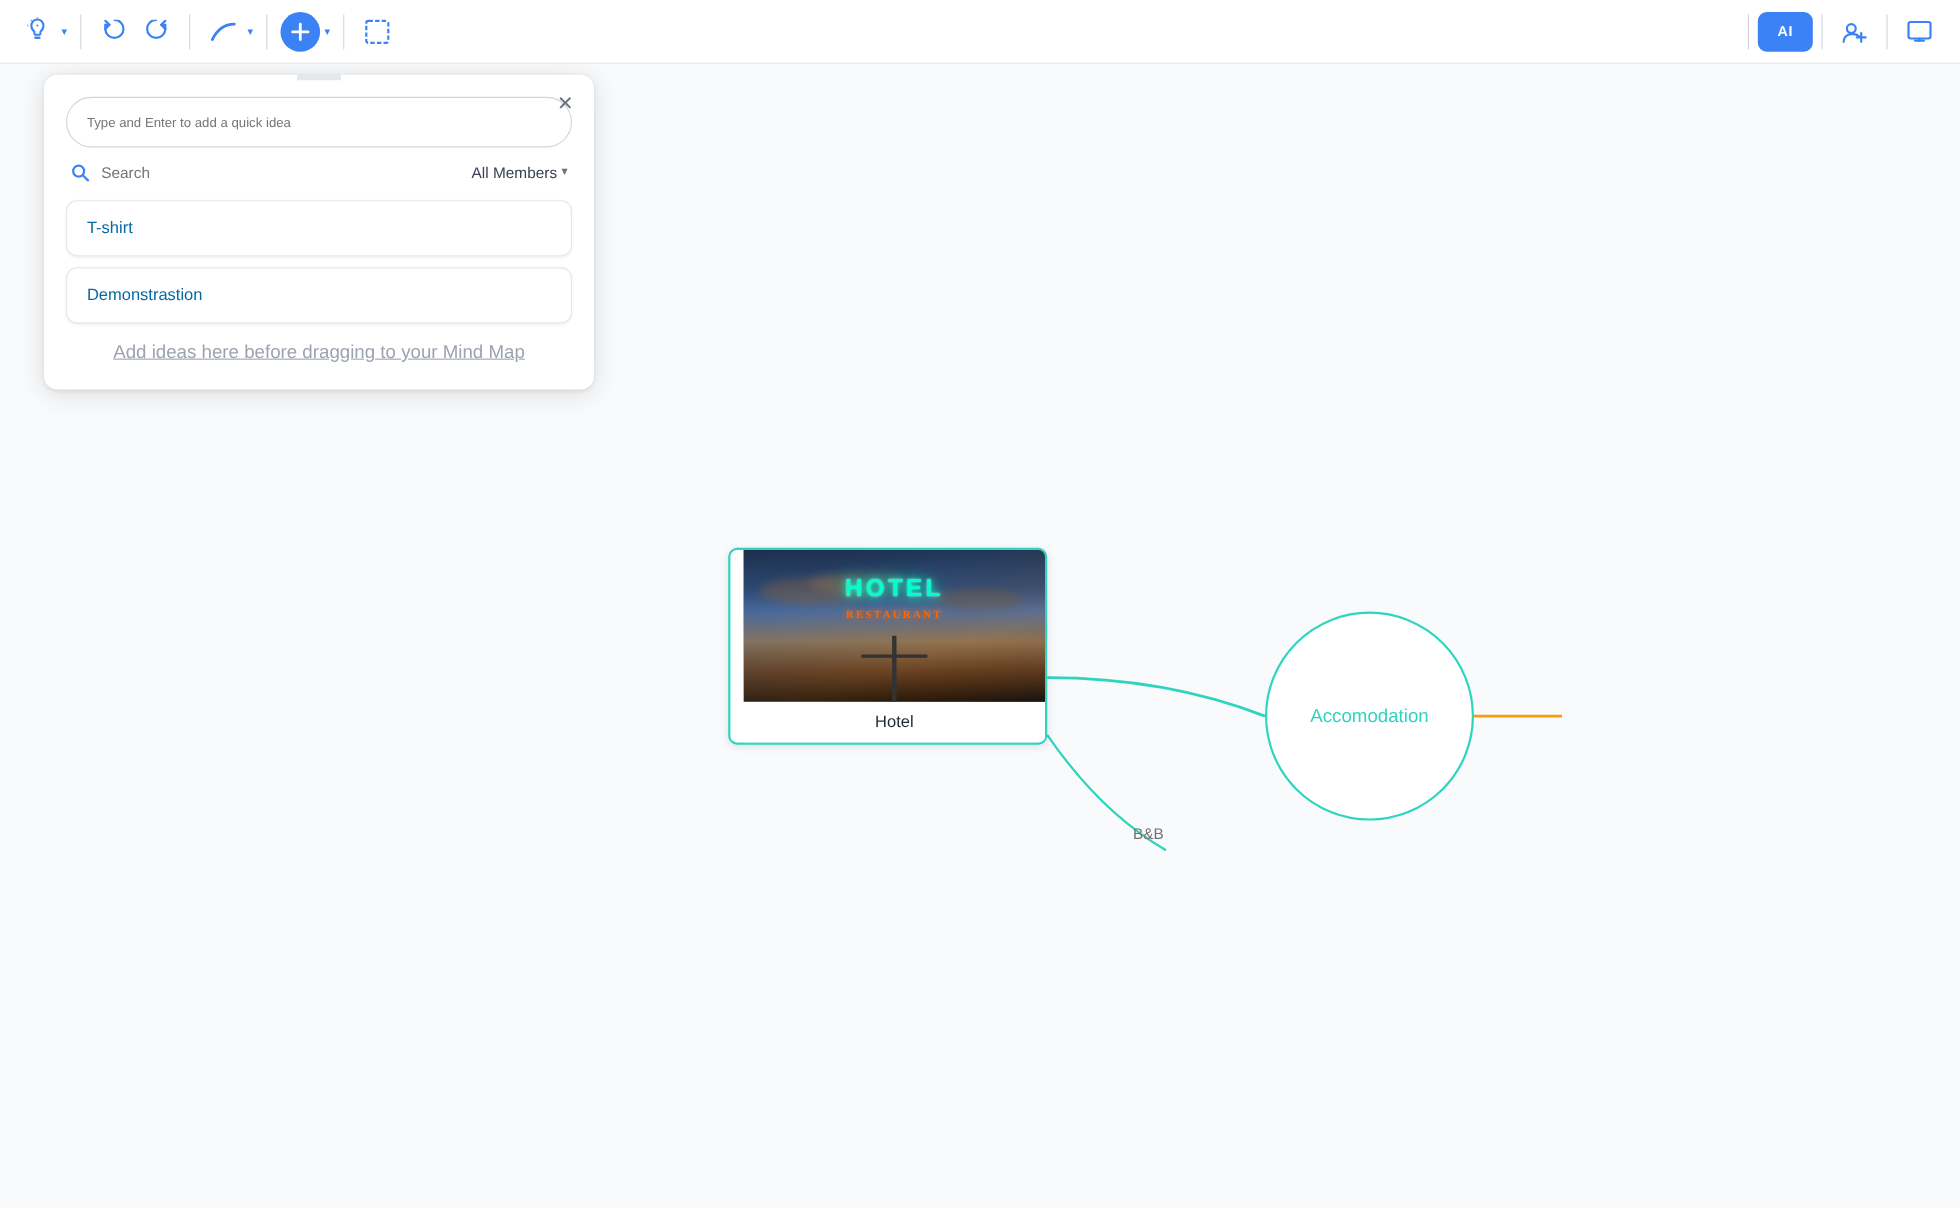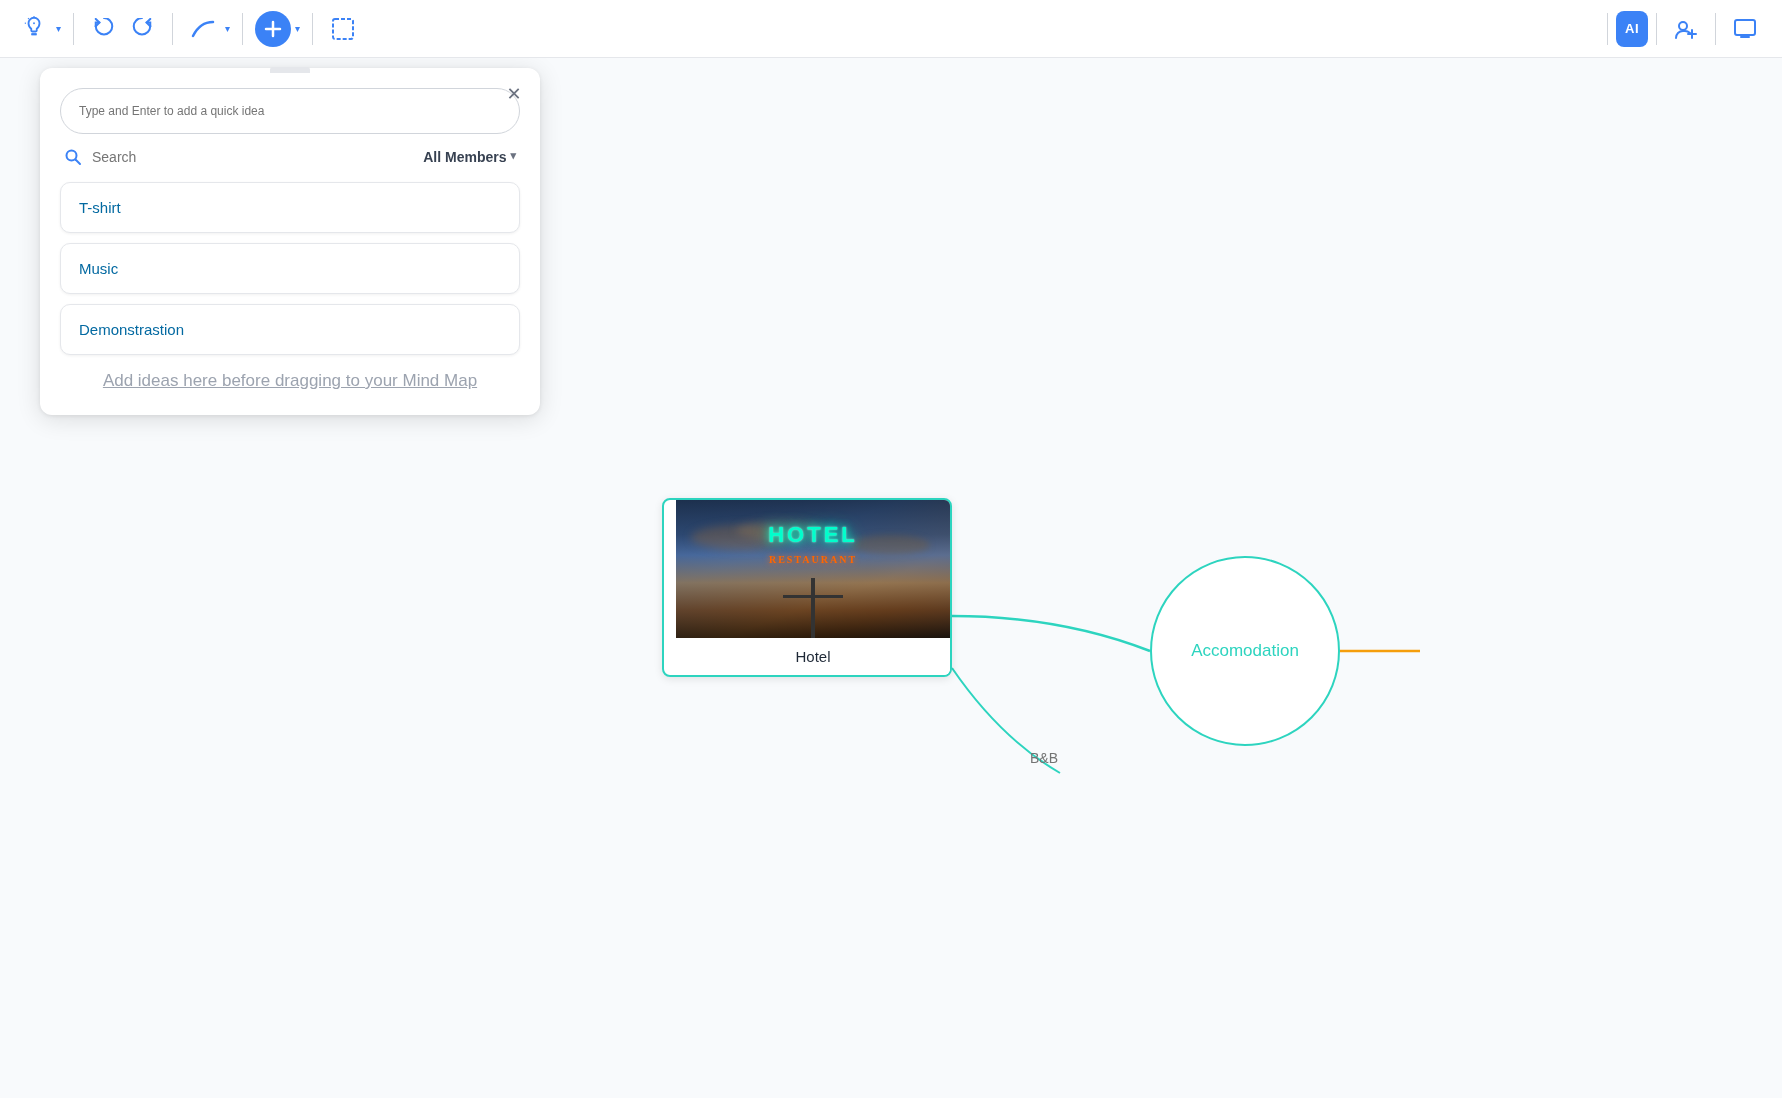--- a/index.html
+++ b/index.html
@@ -65,21 +65,21 @@
       cursor: pointer;
       display: flex;
       align-items: center;
       justify-content: center;
       color: white;
       font-size: 22px;
       font-weight: 300;
     }
 
     .toolbar-btn-ai {
-      width: 32px;
+      width: 50px;
       height: 36px;
       border-radius: 8px;
       background: #3b82f6;
       border: none;
       cursor: pointer;
       color: white;
       font-size: 13px;
       font-weight: 700;
       letter-spacing: 0.5px;
     }
@@ -194,21 +194,20 @@
       color: #6b7280;
       background: transparent;
     }
 
     .filter-select-wrap {
       display: flex;
       gap: 4px;
       cursor: pointer;
       color: #374151;
       font-size: 14px;
-      font-weight: bold;
     }
 
     .idea-card {
       border: 1.5px solid #e5e7eb;
       border-radius: 10px;
       padding: 16px 18px;
       margin-bottom: 10px;
       background: #ffffff;
       cursor: grab;
       font-size: 15px;
@@ -492,23 +491,20 @@
       <div class="filter-select-wrap">
         <span>All Members</span>
         <span style="color:#6b7280; font-size:11px;">▾</span>
       </div>
     </div>
 
     <div class="idea-card">
       <span>T-shirt</span>
     </div>
 
-    <div class="idea-card">
-      <span>Music</span>
-    </div>
 
     <div class="idea-card">
       <span>Demonstrastion</span>
     </div>
 
     <div class="add-ideas-hint">
       <span>Add ideas here before dragging to your Mind Map</span>
     </div>
   </div>
 

